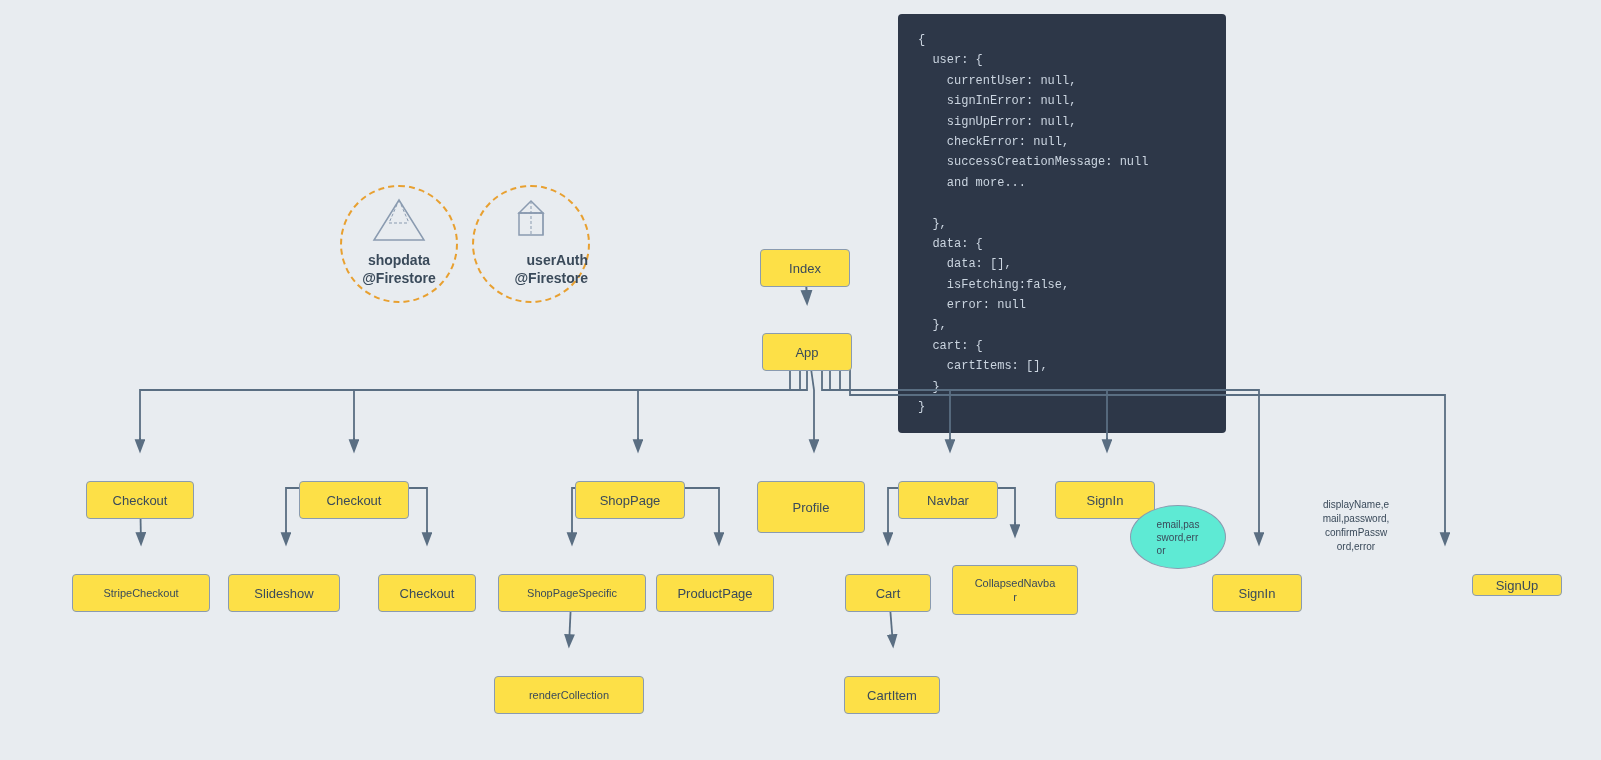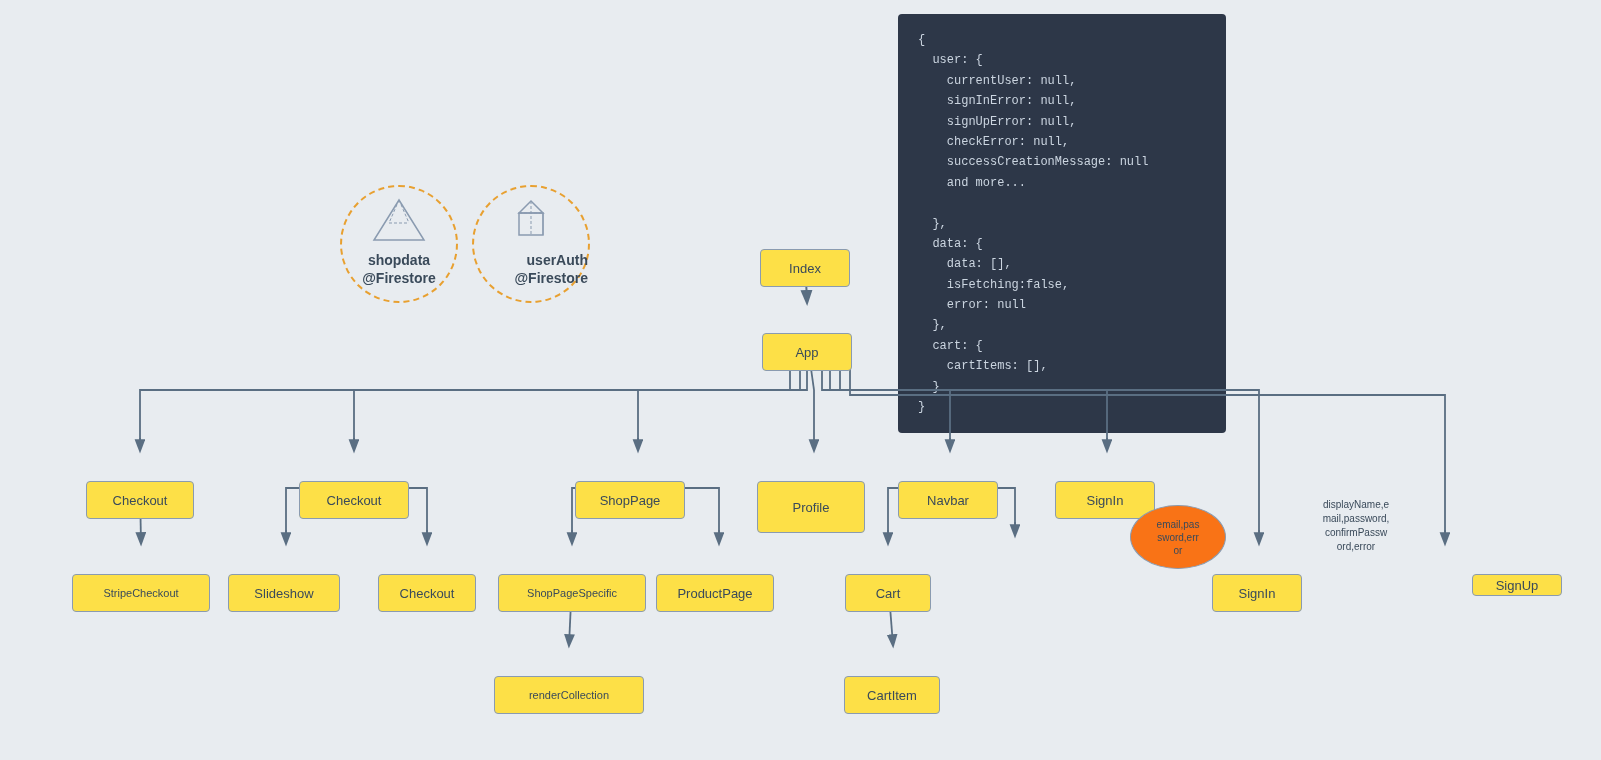--- a/index.html
+++ b/index.html
@@ -39,27 +39,27 @@
       padding: 6px 10px;
       margin-top: 31px;
     }
     .node-small {
       font-size: 11px;
       color: #3a4a5a;
     }
     
     .props-badge {
       position: absolute;
-      background: #f97316;
+      background: #5eead4;
       border: 1.5px solid #8a9bb0;
       border-radius: 50%;
       display: flex;
       align-items: center;
       justify-content: center;
-      text-align: center;
+      text-align: left;
       font-size: 10px;
       color: #3a4a5a;
       padding: 8px 6px;
     }
     
     .firestore-circle {
       position: absolute;
       border: 2px dashed #e8a030;
       border-radius: 50%;
       display: flex;
@@ -247,20 +247,23 @@
   </div>
 
   <div class="node" style="left:656px; top:543px; width:118px; height:38px;">
     <span>ProductPage</span>
   </div>
 
   <div class="node" style="left:845px; top:543px; width:86px; height:38px;">
     <span>Cart</span>
   </div>
 
+  <div class="node node-small" style="left:952px; top:534px; width:126px; height:50px; line-height:1.3;">
+    <span>CollapsedNavba<br>r</span>
+  </div>
 
   <div class="node" style="left:1212px; top:543px; width:90px; height:38px;">
     <span>SignIn</span>
   </div>
 
   <div class="node" style="left:1472px; top:543px; width:90px; height:22px;justify-content:center;">
     <span>SignUp</span>
   </div>
 
   <div class="node node-small" style="left:494px; top:645px; width:150px; height:38px;">

